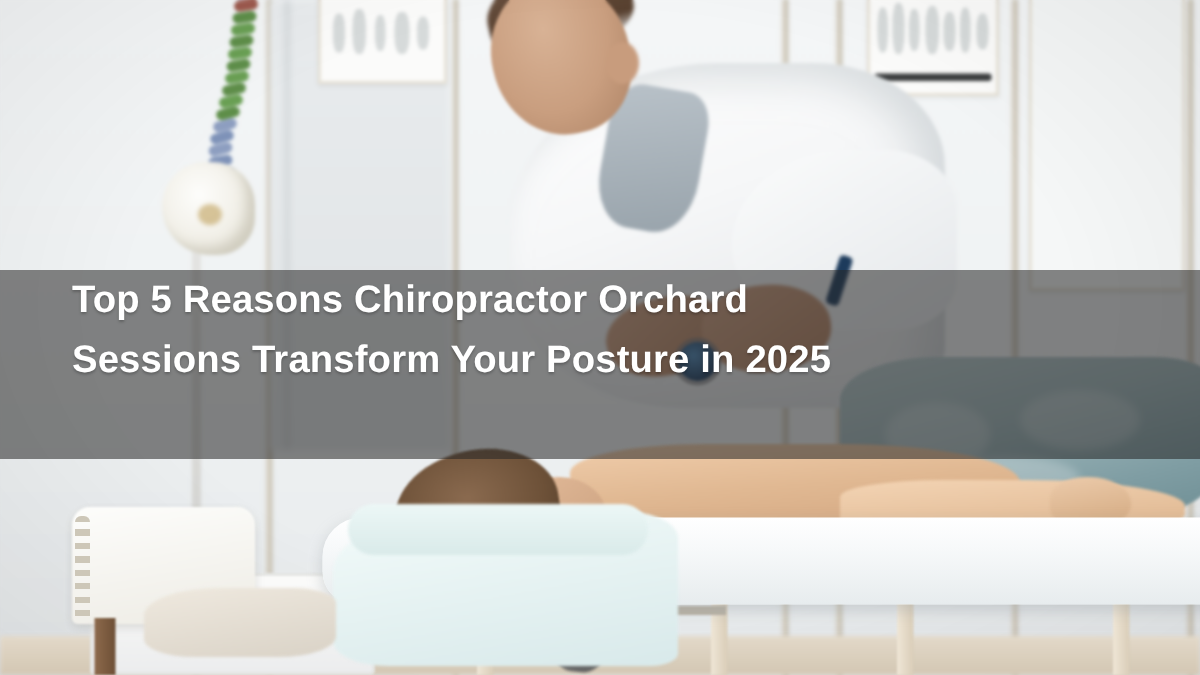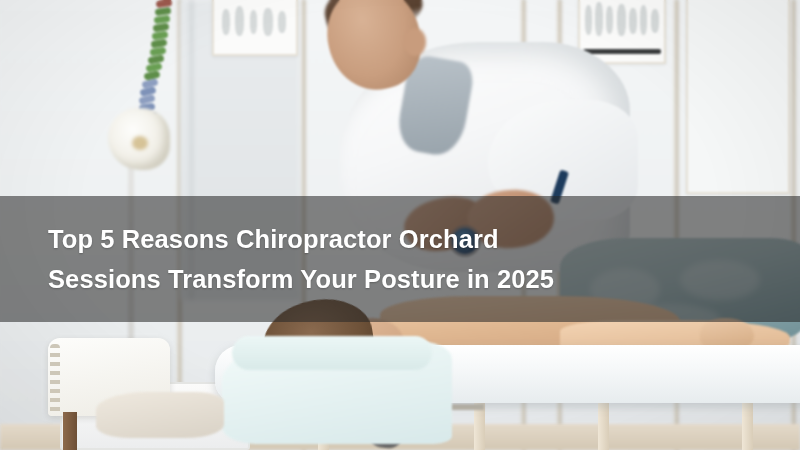--- a/index.html
+++ b/index.html
@@ -284,25 +284,25 @@
   .vignette {
     position:absolute; inset:0;
     background:radial-gradient(ellipse at 50% 45%,rgba(0,0,0,0) 55%,rgba(0,0,0,.07) 100%);
     pointer-events:none;
   }
 
   
   .caption-band {
     position:absolute;
     left:0; right:0;
-    top:196px;
+    top:180px;
     height:126px;
     background:rgba(40,40,40,.56);
     display:flex;
-    align-items:center;
+    align-items:flex-start;
     z-index:20;
   }
   .caption-inner { padding-left:48px; padding-right:24px; width:100%; }
   .headline {
     color:#ffffff;
     font-size:25.5px;
     font-weight:700;
     line-height:40px;
     letter-spacing:.1px;
     white-space:pre-line;

